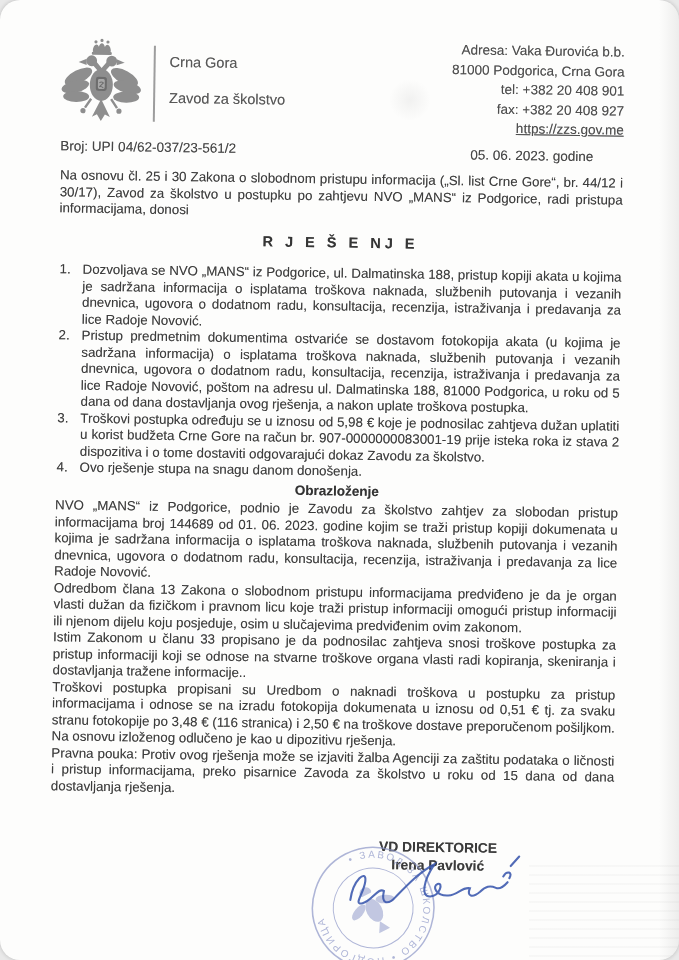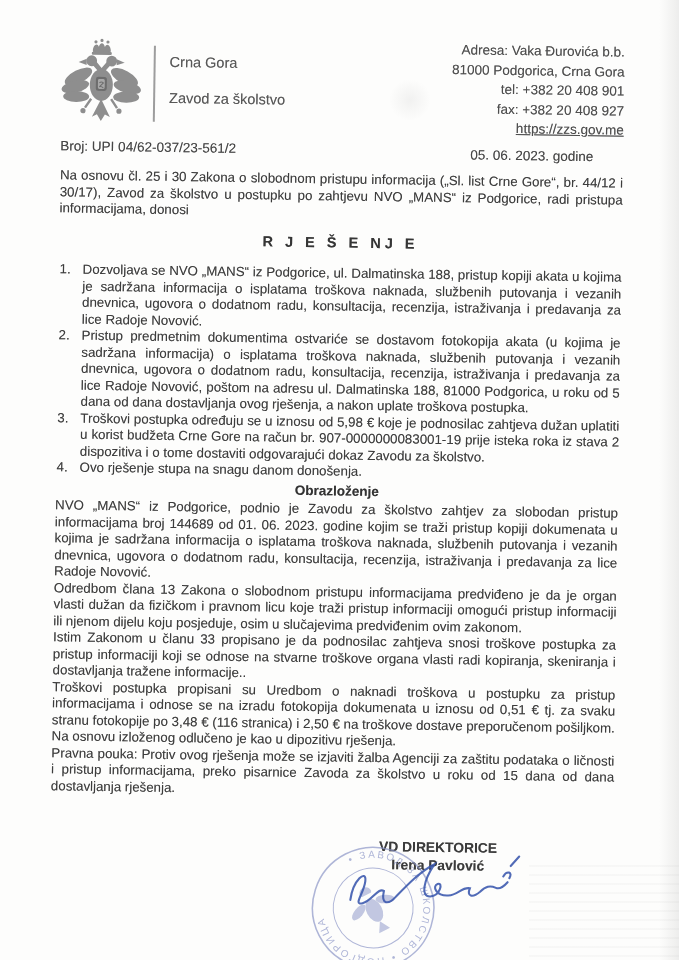--- a/index.html
+++ b/index.html
@@ -1,19 +1,20 @@
 <!DOCTYPE html>
 <html><head>
 <meta charset="utf-8">
 <style>
   html,body{margin:0;padding:0;background:#e9e9e9;}
   .page{
     position:relative;width:679px;height:960px;background:#fdfdfc;
     overflow:hidden;font-family:"Liberation Sans",sans-serif;color:#3c3c3c;
     box-shadow:0 0 4px rgba(0,0,0,.2);
+    border-radius:20px;
   }
   .rotated{position:absolute;inset:0;transform:rotate(0.85deg);transform-origin:40px 40px;}
   .txtsoft{text-shadow:0 0 .5px rgba(90,90,90,.55);}
 
   
   .arms{position:absolute;left:60px;top:36px;}
   .lh-divider{position:absolute;left:154px;top:44px;width:2px;height:76px;background:#9d9d9d;}
   .org-line1{position:absolute;left:170px;top:52px;font-size:14.5px;color:#585858;}
   .org-line2{position:absolute;left:170px;top:88px;font-size:14.5px;color:#585858;}
   .addr{position:absolute;right:54px;top:34px;text-align:right;font-size:13.5px;line-height:19.5px;color:#4e4e4e;}

